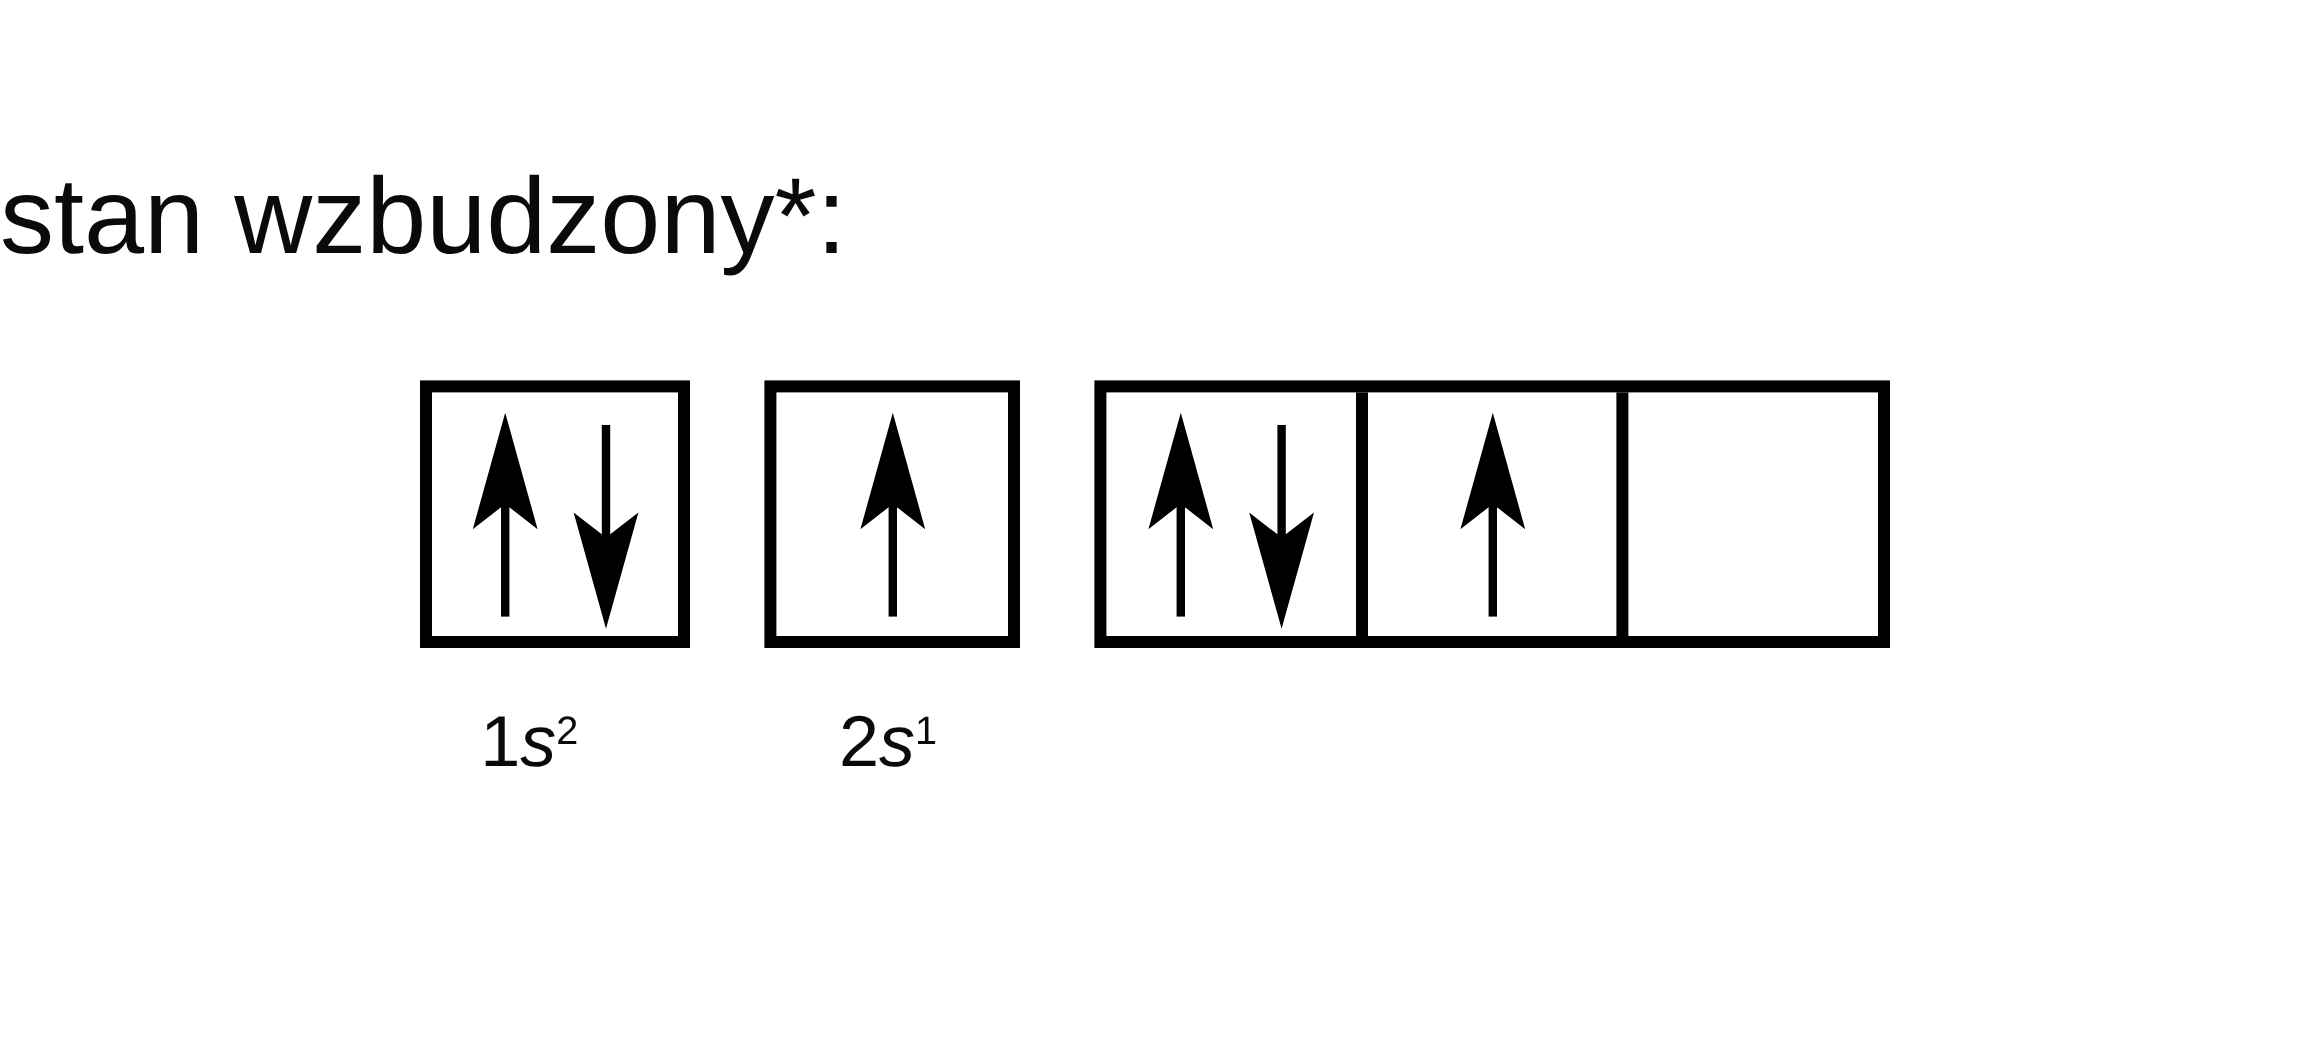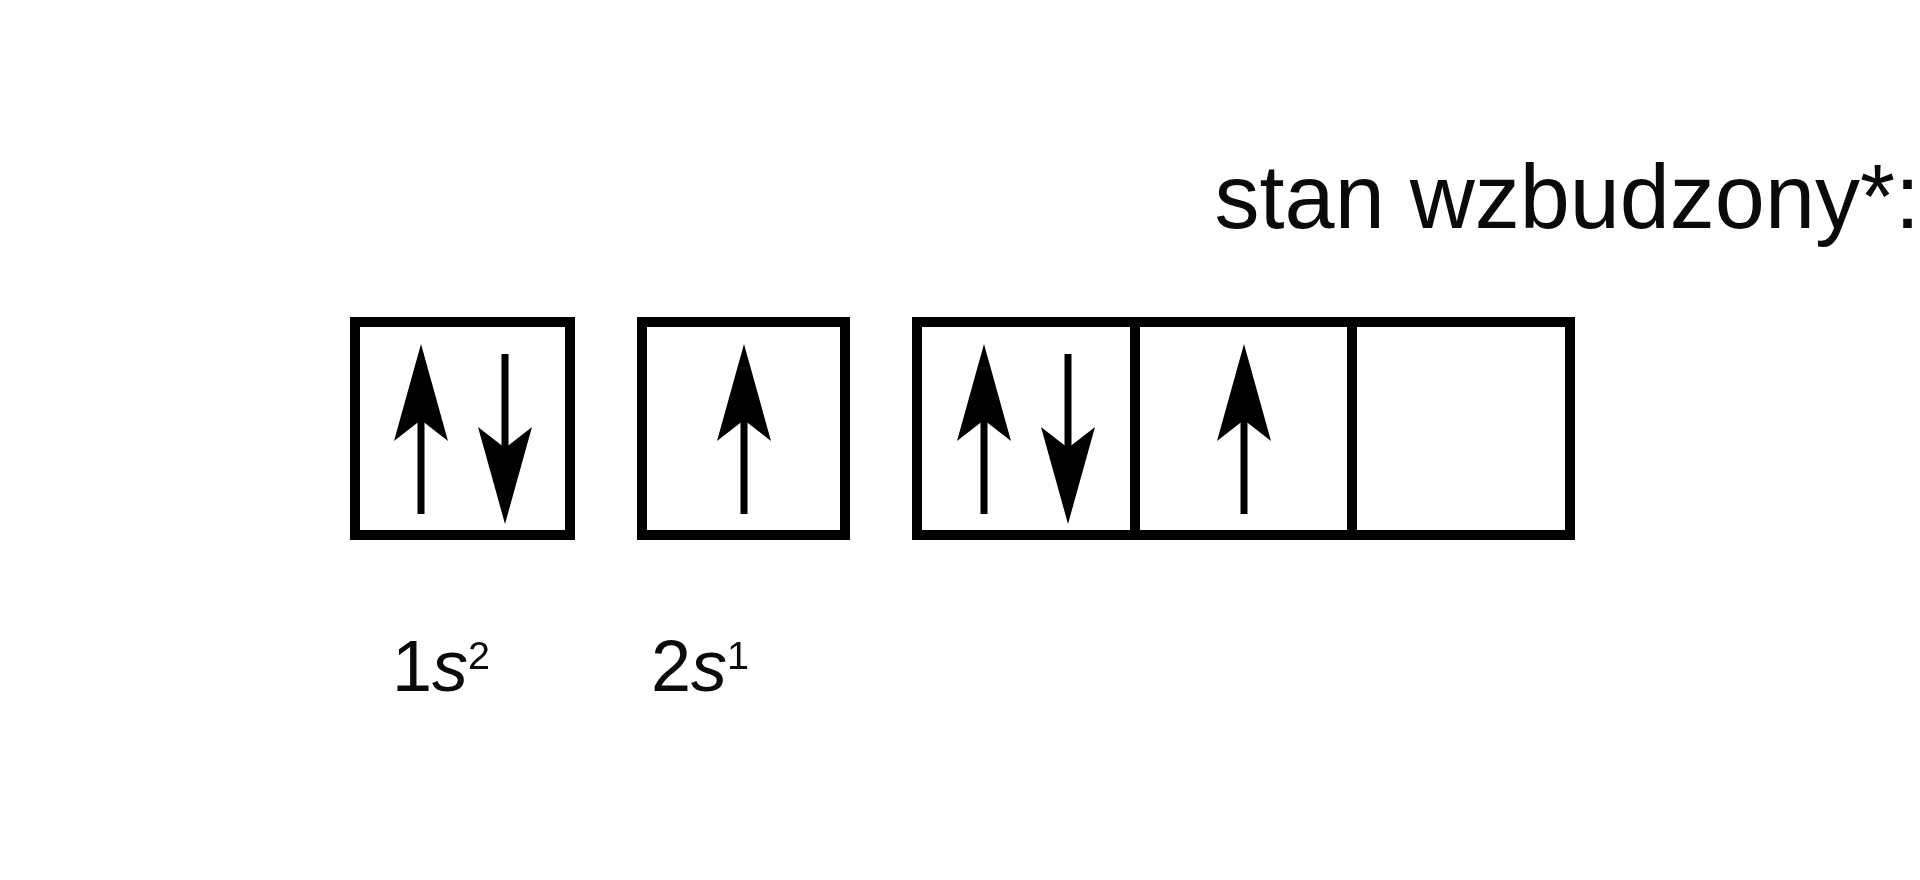--- a/index.html
+++ b/index.html
@@ -14,27 +14,26 @@
     height: 880px;
     background: #ffffff;
     overflow: hidden;
     color: #0a0a0a;
   }
   .title {
     position: absolute;
     left: 0;
     right: 0;
     top: 130px;
-    text-align: right;
+    text-align: left;
     font-size: 90px;
     line-height: 1.15;
     letter-spacing: 0px;
     color: #0a0a0a;
     white-space: nowrap;
-    margin-top: 16px;
   }
   .orbital-box {
     position: absolute;
     top: 317px;
     height: 223px;
     border: 10px solid #000000;
     box-sizing: border-box;
     background: #ffffff;
     display: flex;
   }
@@ -49,35 +48,34 @@
     gap: 24px;
     box-sizing: border-box;
   }
   .cell.divided { border-right: 10px solid #000000; }
   .arrow-svg { display: block; }
   .arrow-down { transform: rotate(180deg) translateY(-10px); }
   .orbital-label {
     position: absolute;
     top: 588px;
     transform: translateX(-50%);
-    font-size: 72px;
+    font-size: 60px;
     line-height: 1;
     color: #0a0a0a;
     white-space: nowrap;
-    margin-top: 42px;
   }
   .orbital-label .letter { font-style: italic; }
   .orbital-label .sup {
     font-size: 0.55em;
     position: relative;
     top: -0.55em;
     font-style: normal;
   }
   .label-1s { left: 441px; }
-  .label-2s { left: 700px; }
+  .label-2s { left: 740px; }
   .label-2p { left: 1268px; }
 </style>
 </head>
 <body>
 
 <div class="page">
 
   <div class="title">stan wzbudzony*:</div>
 
   <div class="orbital-box box-1s">

